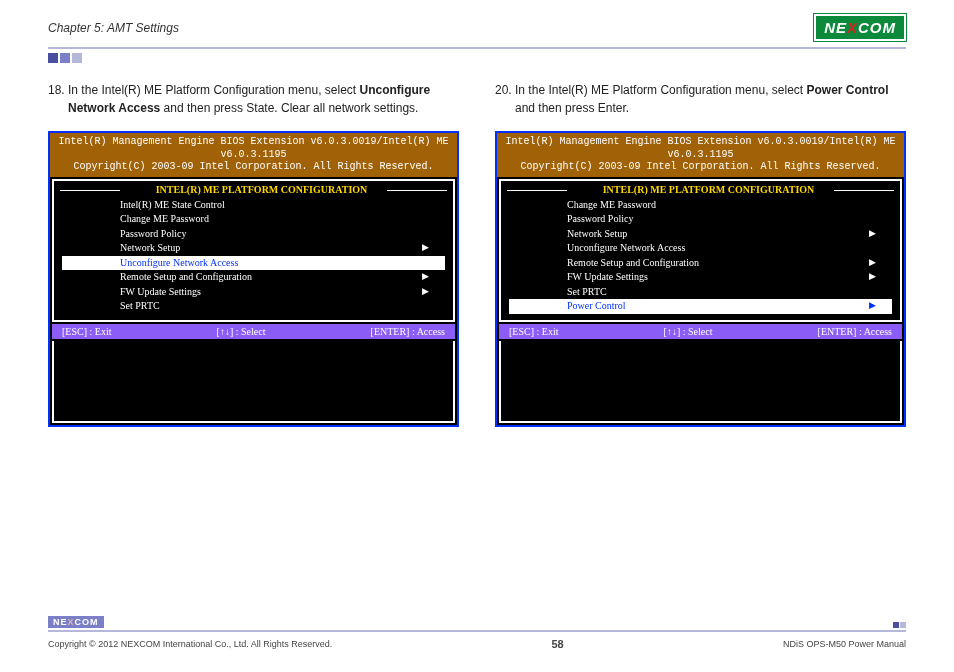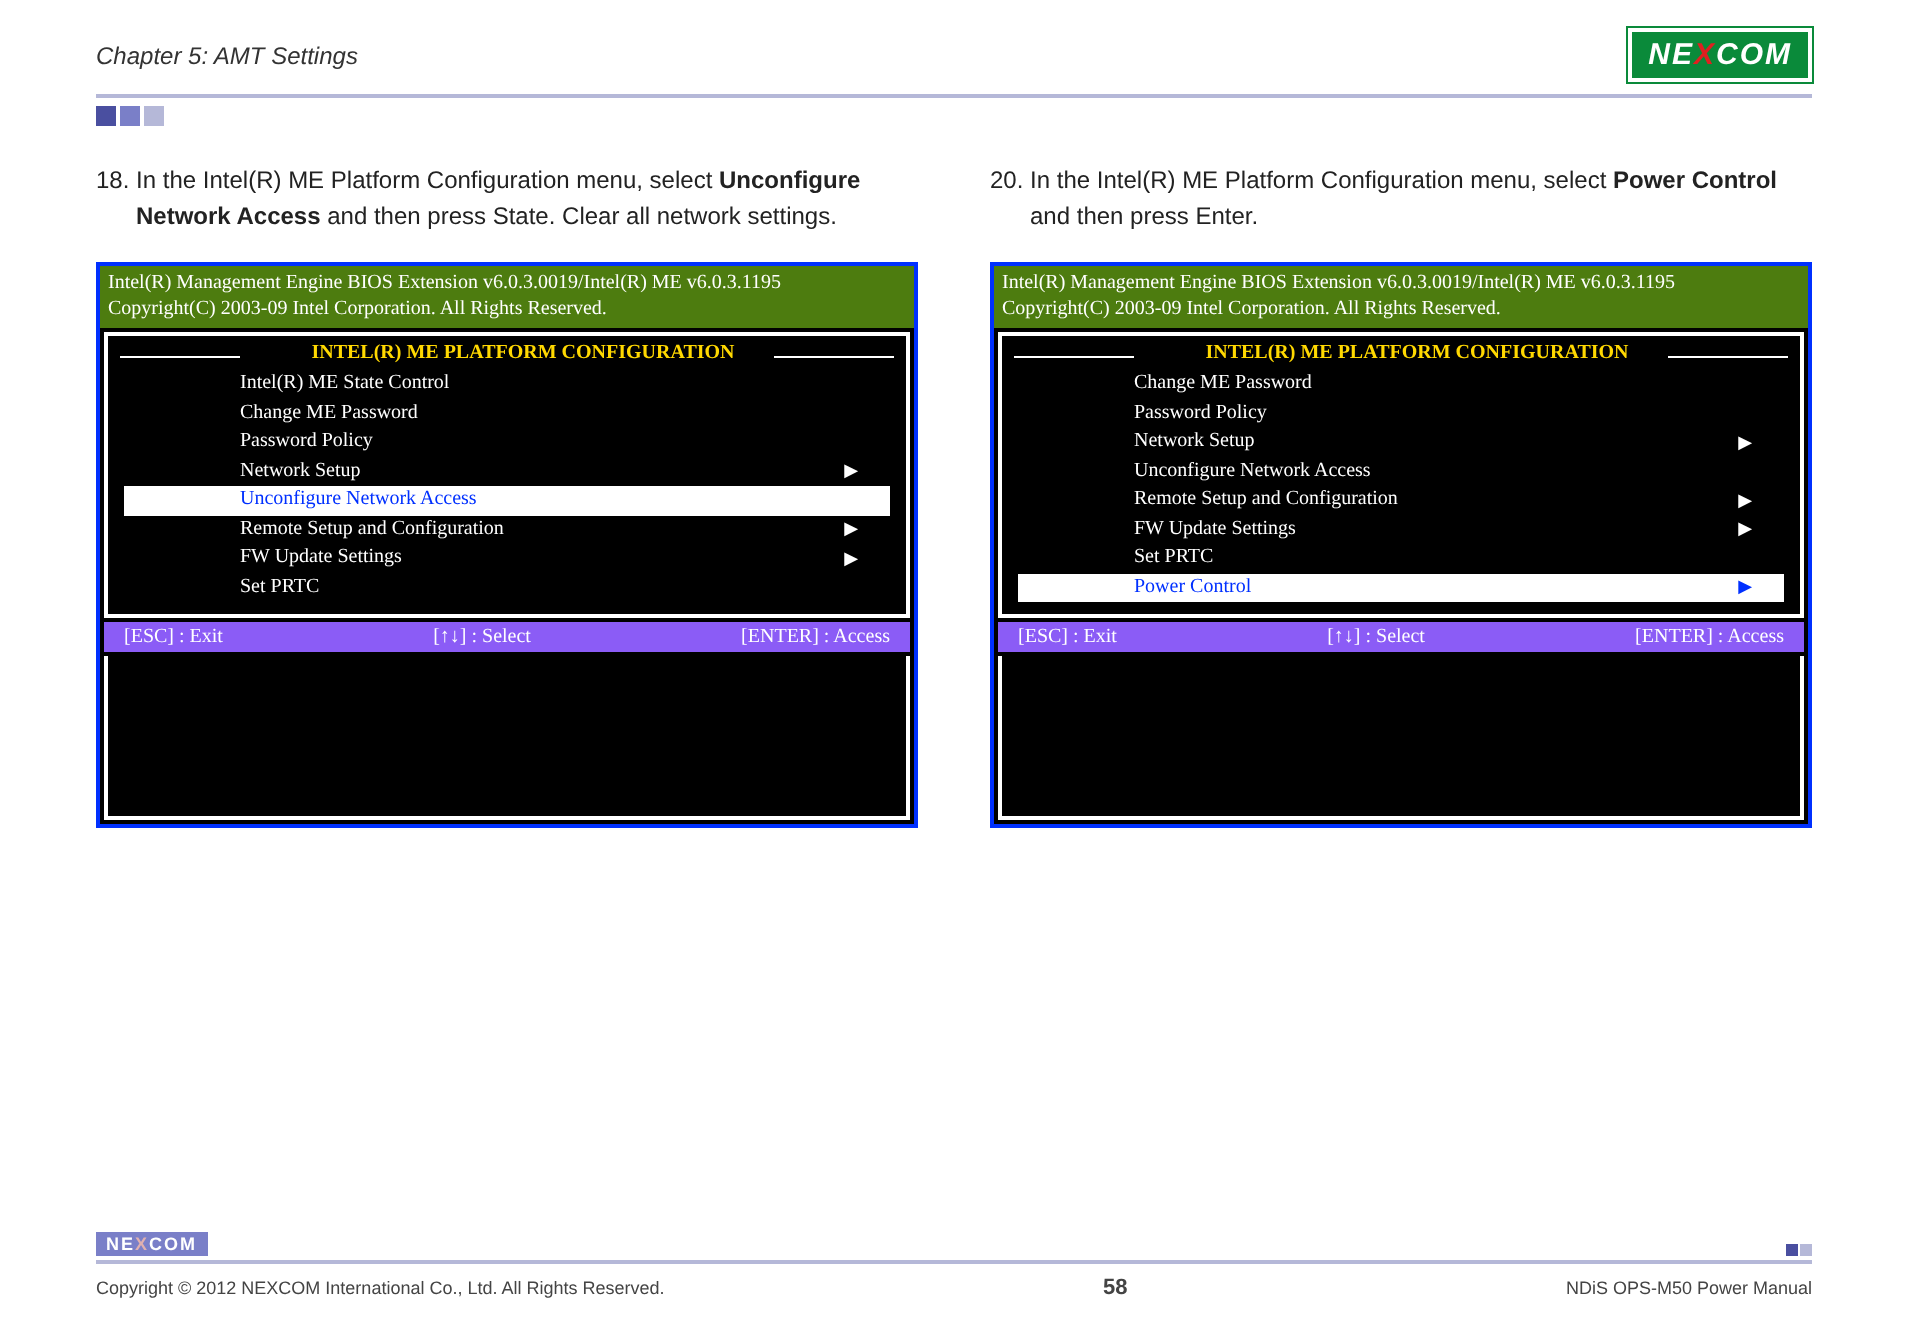--- a/index.html
+++ b/index.html
@@ -71,25 +71,26 @@
   
   .bios-screen {
     background: #000;
     border: 2px solid #0030ff;
     font-family: "Times New Roman", serif;
     font-size: 10px;
     color: #fff;
     padding: 0;
   }
   .bios-header {
-    background: #4d7c0f;
-    color: #fff;
-    text-align: left;
+    background: #a16207;
+    color: #fff;
+    text-align: center;
     padding: 3px 4px;
     line-height: 1.25;
+    font-family: Liberation Mono, monospace;
   }
   .bios-body {
     border: 2px solid #fff;
     margin: 2px;
     padding: 2px 0 0 0;
   }
   .section-title {
     color: #ffd800;
     text-align: center;
     font-weight: 700;
@@ -102,21 +103,21 @@
     position: absolute;
     top: 50%;
     width: 60px;
     border-top: 1px solid #fff;
   }
   .section-title::before { left: 6px; }
   .section-title::after { right: 6px; }
   .menu-pad { padding: 0 6px 6px 6px; }
   .menu-row {
     display: flex;
-    align-items: center;
+    align-items: flex-start;
     justify-content: space-between;
     padding: 0 18px 0 60px;
     line-height: 1.45;
   }
   .menu-row.selected {
     background: #fff;
     color: #0030ff;
     margin: 0 2px;
     padding-left: 58px;
     padding-right: 16px;

